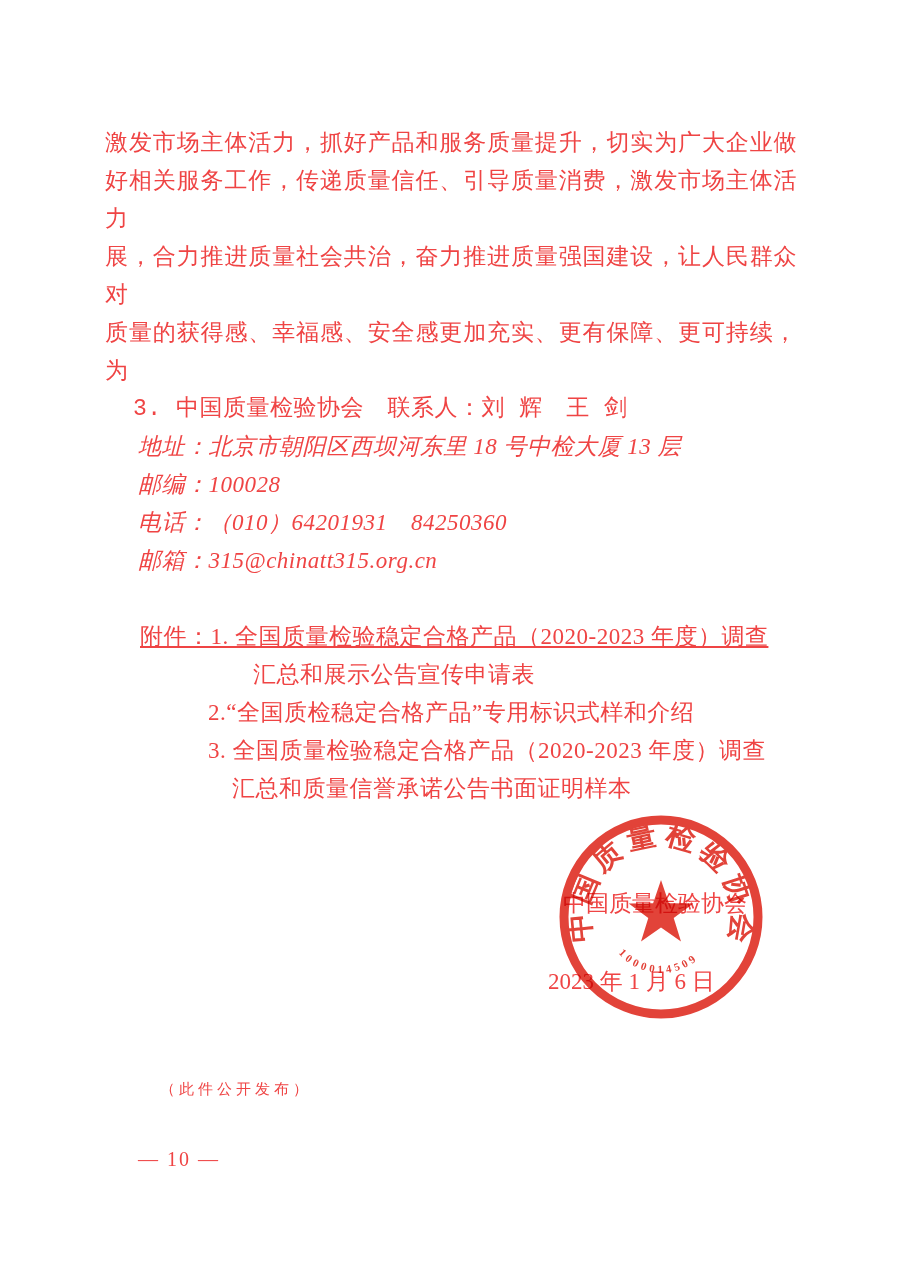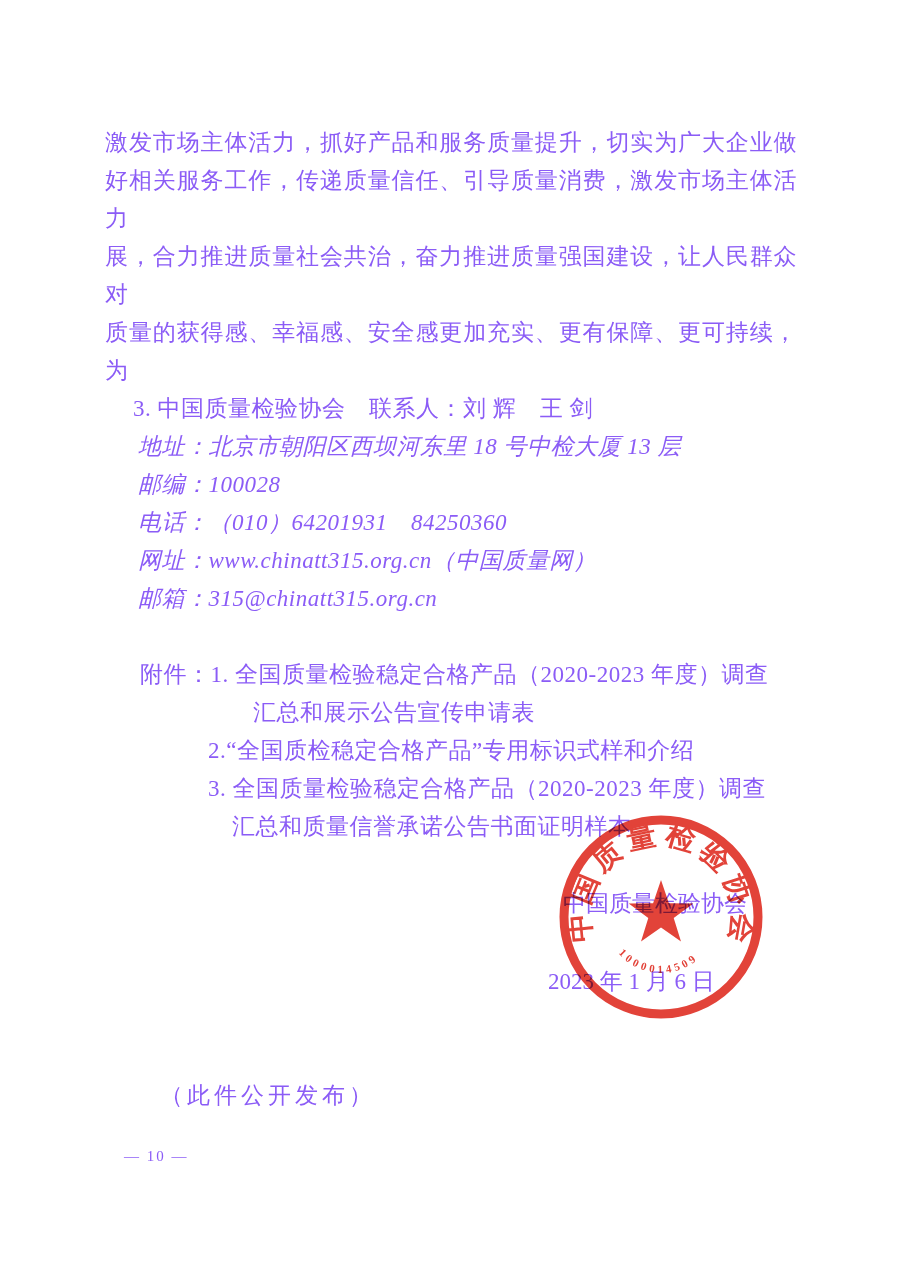--- a/index.html
+++ b/index.html
@@ -2,35 +2,35 @@
 <html><head>
 <meta charset="utf-8">
 <style>
   html,body{margin:0;padding:0;background:#888;}
   .page{
     position:relative;
     width:900px;height:1273px;
     margin:0 auto;
     background:#ffffff;
     font-family:"Liberation Serif","DejaVu Serif",serif;
-    color:#8b5cf6;
+    color:#ef4444;
     overflow:hidden;
   }
   .body-text{
     position:absolute;
     left:105px;top:124px;width:692px;
     font-size:23px;line-height:38px;
     letter-spacing:0.5px;
   }
   .line{white-space:nowrap;}
   .jline{white-space:normal;text-align:justify;text-align-last:justify;}
-  .l-org{padding-left:28px;}
+  .l-org{padding-left:28px;font-family:Liberation Mono, monospace;}
   .l-contact{padding-left:33px;font-style:italic;}
   .blank-line{height:38px;}
-  .l-att0{padding-left:35px;}
+  .l-att0{padding-left:35px;text-decoration:underline;}
   .l-att1{padding-left:148px;}
   .l-att2{padding-left:103px;}
   .l-att3{padding-left:103px;}
   .l-att4{padding-left:127px;}
   .sig-org{
     position:absolute;left:563px;top:888px;
     font-size:23px;white-space:nowrap;z-index:1;
   }
   .sig-date{
     position:absolute;left:548px;top:966px;
@@ -39,43 +39,42 @@
   .seal{
     position:absolute;left:556px;top:812px;
     width:210px;height:210px;
     z-index:2;
     mix-blend-mode:multiply;
     opacity:0.93;
   }
   .seal text{font-family:"Liberation Serif","DejaVu Serif",serif;font-weight:bold;}
   .footer-note{
     position:absolute;left:160px;top:1080px;
-    font-size:23px;letter-spacing:4px;white-space:nowrap;
+    font-size:15px;letter-spacing:4px;white-space:nowrap;
   }
   .page-num{
-    position:absolute;left:124px;top:1148px;
-    font-size:15px;letter-spacing:2px;white-space:nowrap;
+    position:absolute;left:138px;top:1148px;
+    font-size:20px;letter-spacing:2px;white-space:nowrap;
   }
 </style>
 </head>
 <body>
 
 <div class="page">
 
   <div class="body-text">
     <div class="line jline">激发市场主体活力，抓好产品和服务质量提升，切实为广大企业做</div>
     <div class="line jline">好相关服务工作，传递质量信任、引导质量消费，激发市场主体活力</div>
     <div class="line jline">展，合力推进质量社会共治，奋力推进质量强国建设，让人民群众对</div>
     <div class="line jline">质量的获得感、幸福感、安全感更加充实、更有保障、更可持续，为</div>
 
     <div class="line l-org">3. 中国质量检验协会　联系人：刘 辉　王 剑</div>
     <div class="line l-contact">地址：北京市朝阳区西坝河东里 18 号中检大厦 13 层</div>
     <div class="line l-contact">邮编：100028</div>
     <div class="line l-contact">电话：（010）64201931　84250360</div>
-    <div class="line l-contact">网址：www.chinatt315.org.cn（中国质量网）</div>
     <div class="line l-contact">邮箱：315@chinatt315.org.cn</div>
 
     <div class="blank-line"></div>
 
     <div class="line l-att0">附件：1. 全国质量检验稳定合格产品（2020-2023 年度）调查</div>
     <div class="line l-att1">汇总和展示公告宣传申请表</div>
     <div class="line l-att2">2.“全国质检稳定合格产品”专用标识式样和介绍</div>
     <div class="line l-att3">3. 全国质量检验稳定合格产品（2020-2023 年度）调查</div>
     <div class="line l-att4">汇总和质量信誉承诺公告书面证明样本</div>
   </div>

